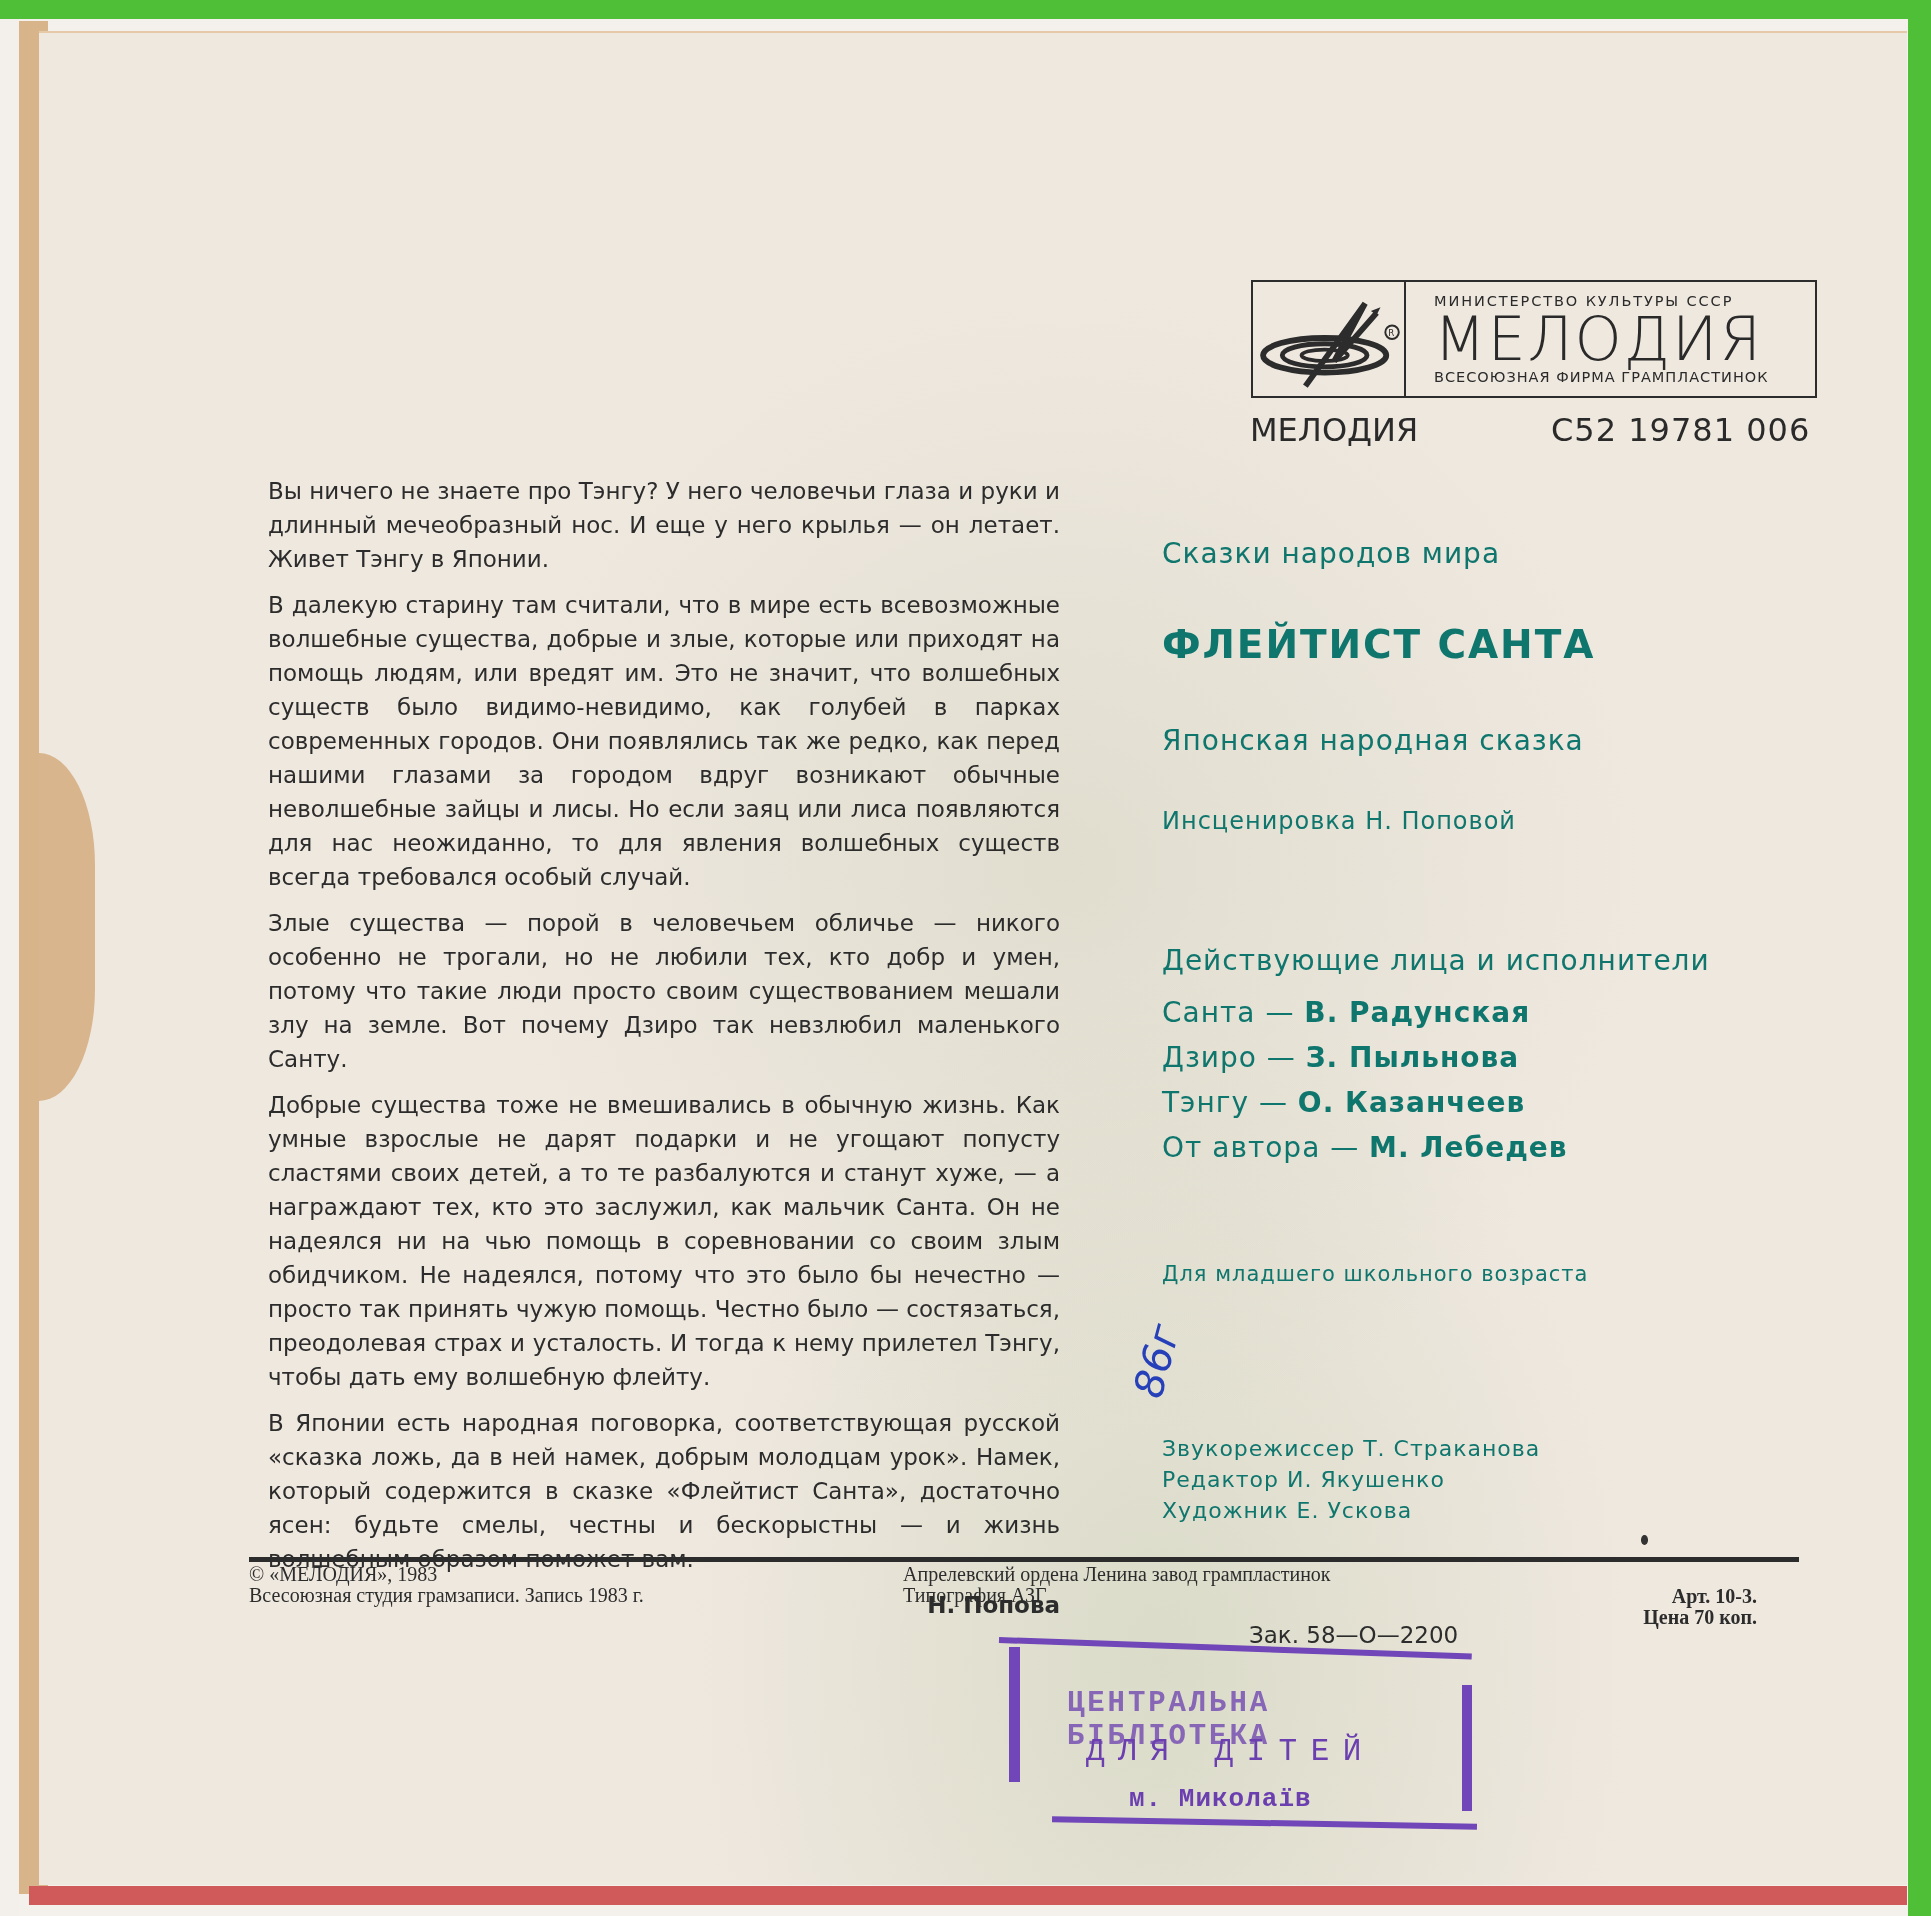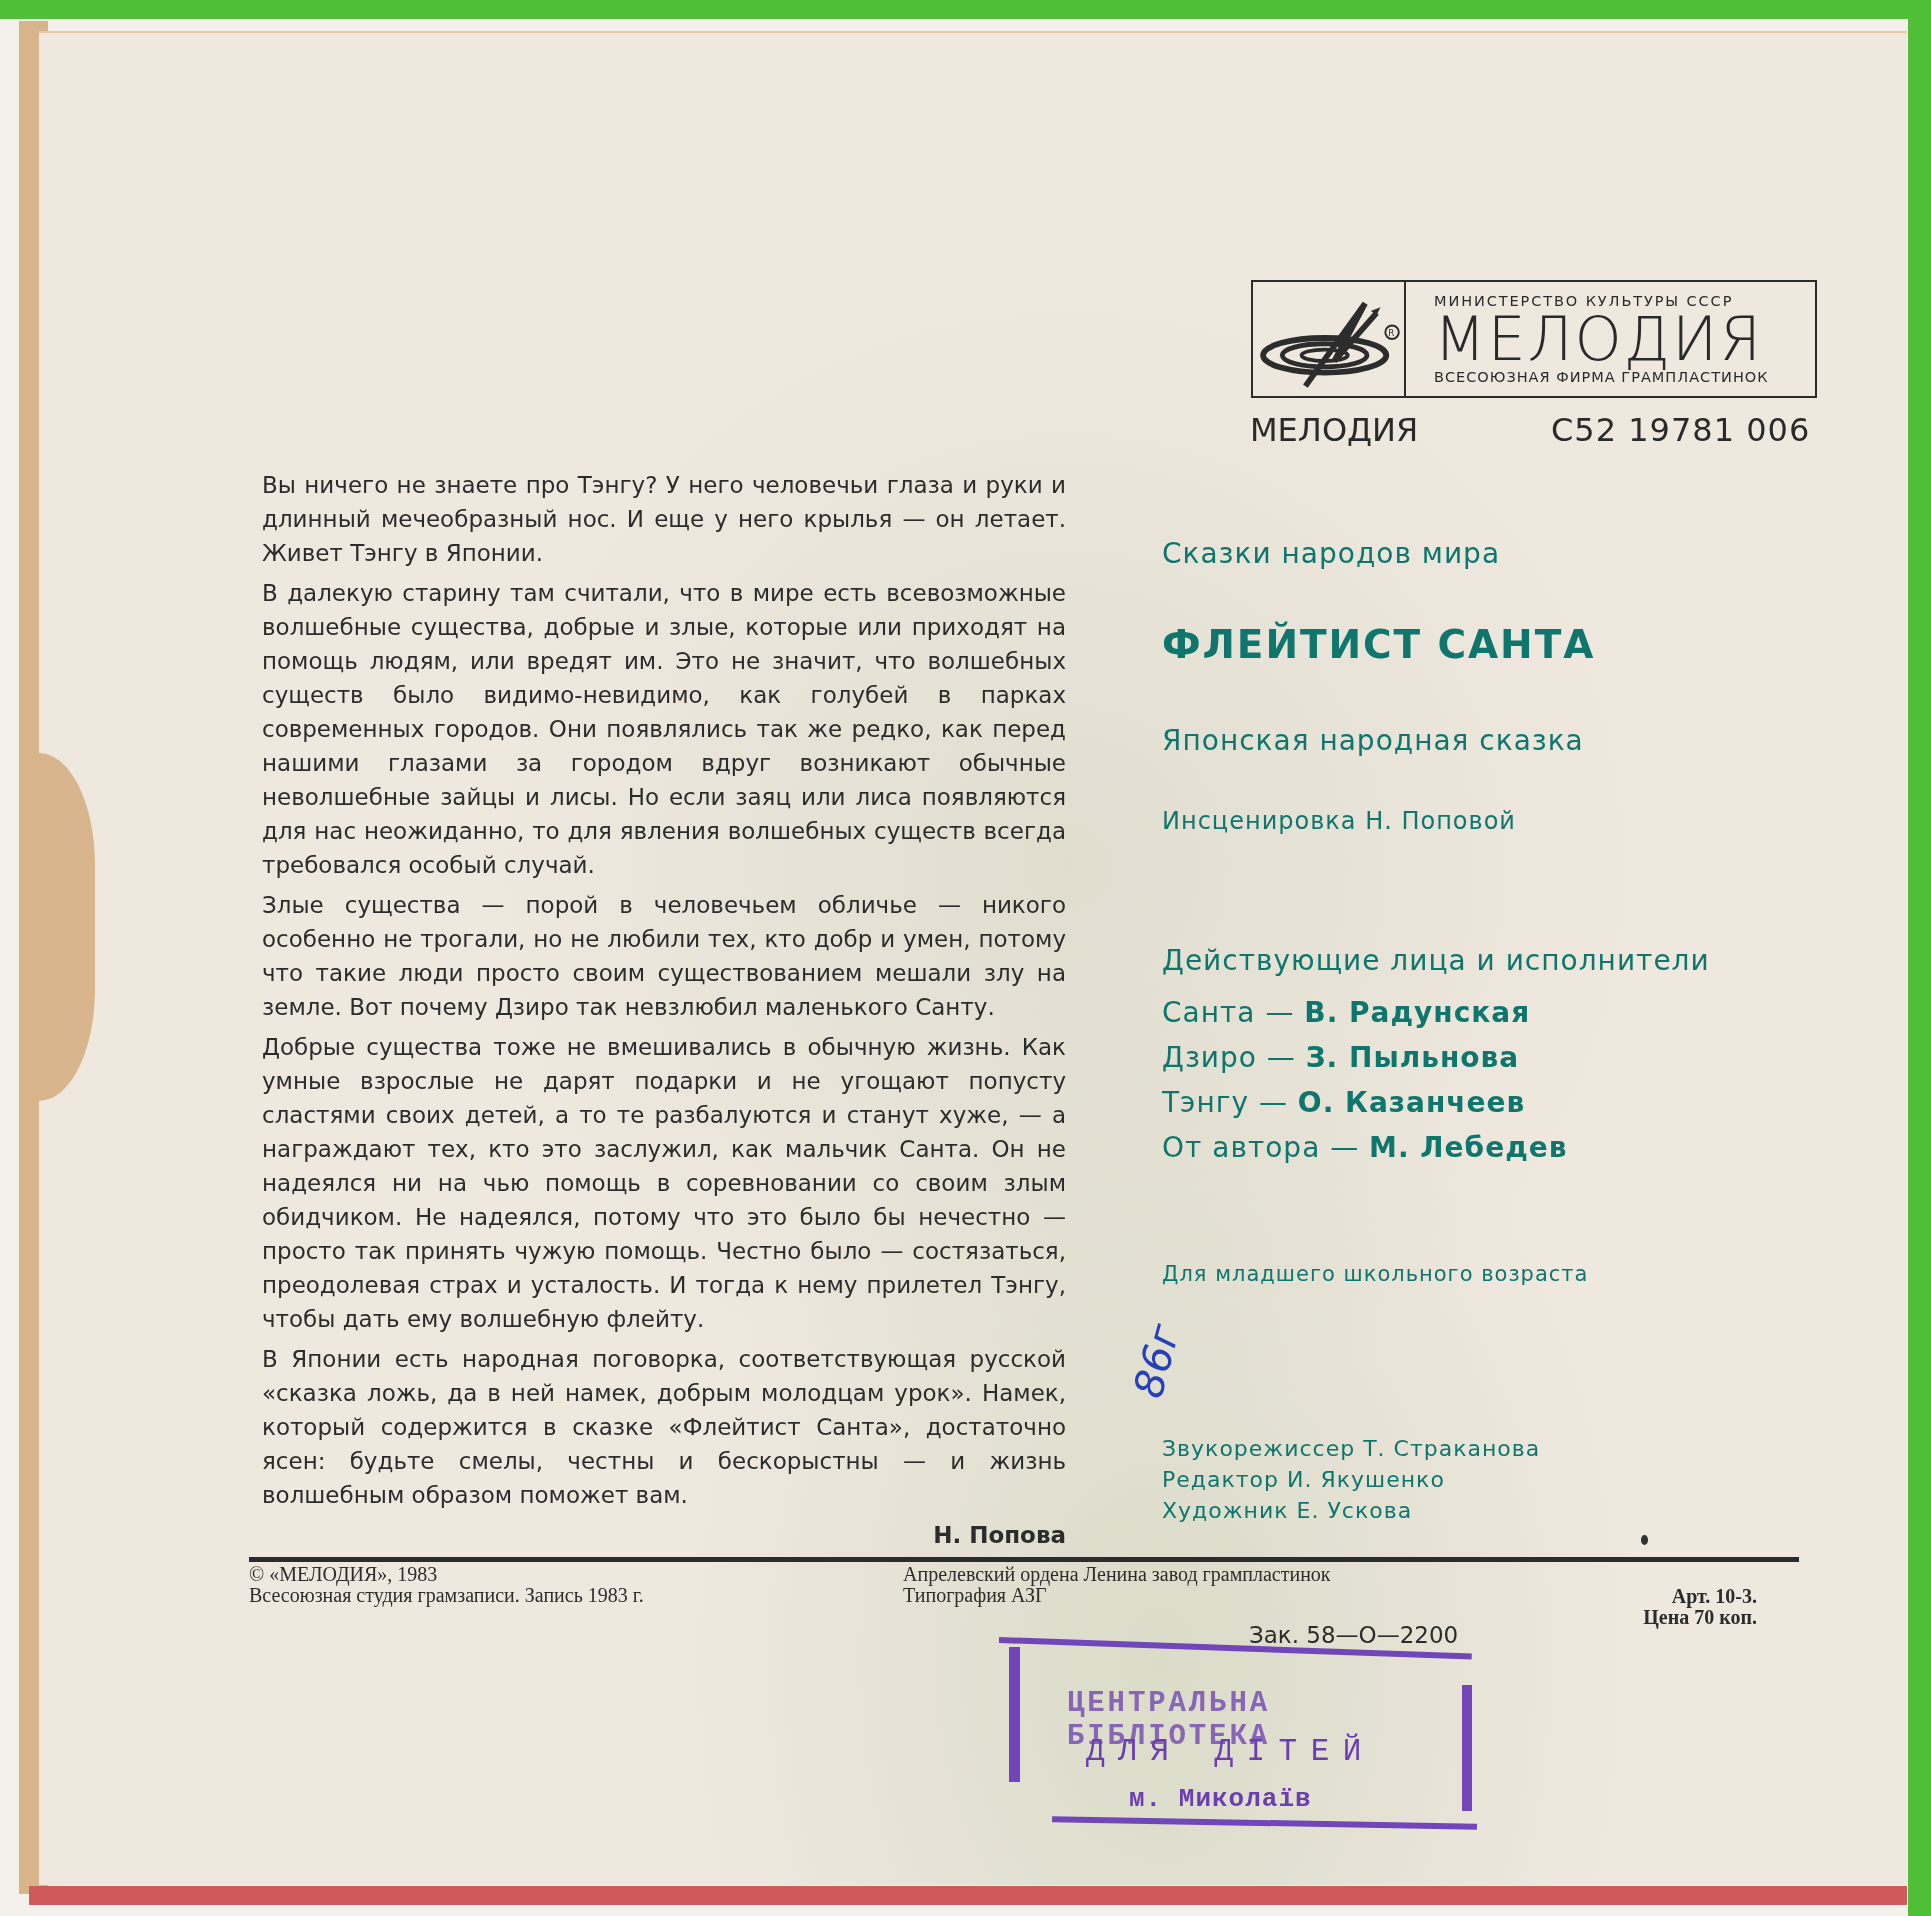--- a/index.html
+++ b/index.html
@@ -42,21 +42,21 @@
   .logo-firm { font-size:14.5px; letter-spacing:1px; color:#2a2a2a; }
   .stereo { position:absolute; left:1250px; top:411px; font-size:32px; color:#2a2a2a; }
   .catno { position:absolute; left:1551px; top:411px; font-size:32px; color:#2a2a2a; letter-spacing:1px; }
 
   
   .notes {
     position:absolute; left:256px; top:462px; width:816px;
     font-family:"DejaVu Sans", sans-serif; font-size:23px; line-height:34px;
     color:#2c2c2c; text-align:justify;
   }
-  .notes p { margin:6px; text-indent:0; }
+  .notes p { margin:12px; text-indent:0; }
   .notes p + p { margin-top:3.9px; }
   .notes .sig { text-align:right; font-weight:bold; }
 
   
   .rc { position:absolute; left:1162px; color:#0f766e; }
   .series { top:537px; font-size:28px; letter-spacing:1px; }
   .title { top:622px; font-size:39px; font-weight:bold; letter-spacing:1.9px; }
   .subtitle { top:724px; font-size:28px; letter-spacing:1px; }
   .staging { top:807px; font-size:24px; letter-spacing:1px; }
   .cast-head { top:944px; font-size:28px; letter-spacing:1px; }

